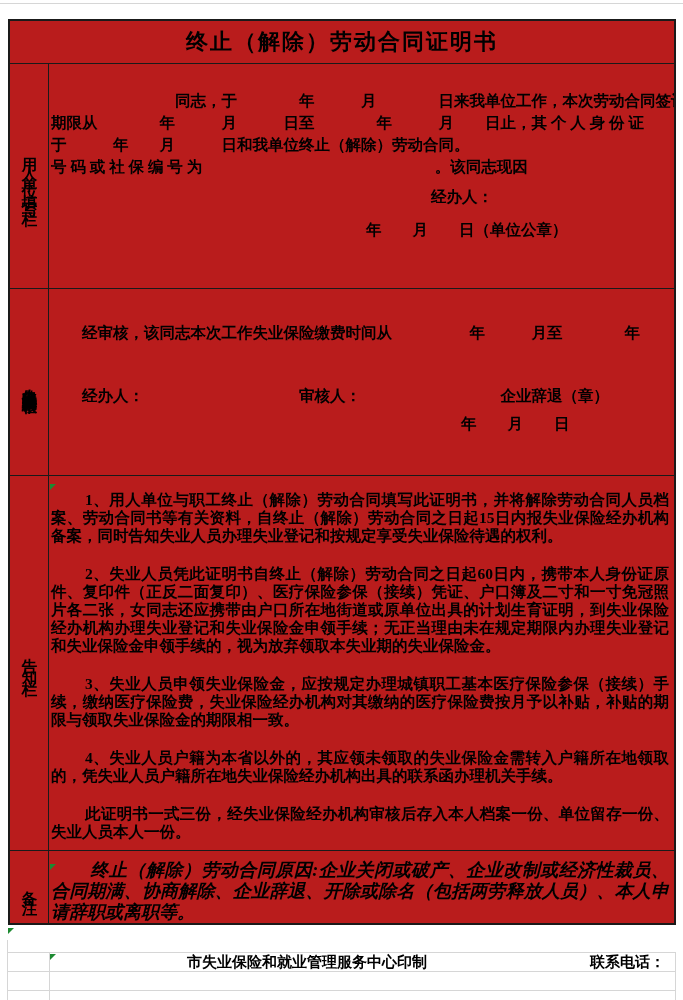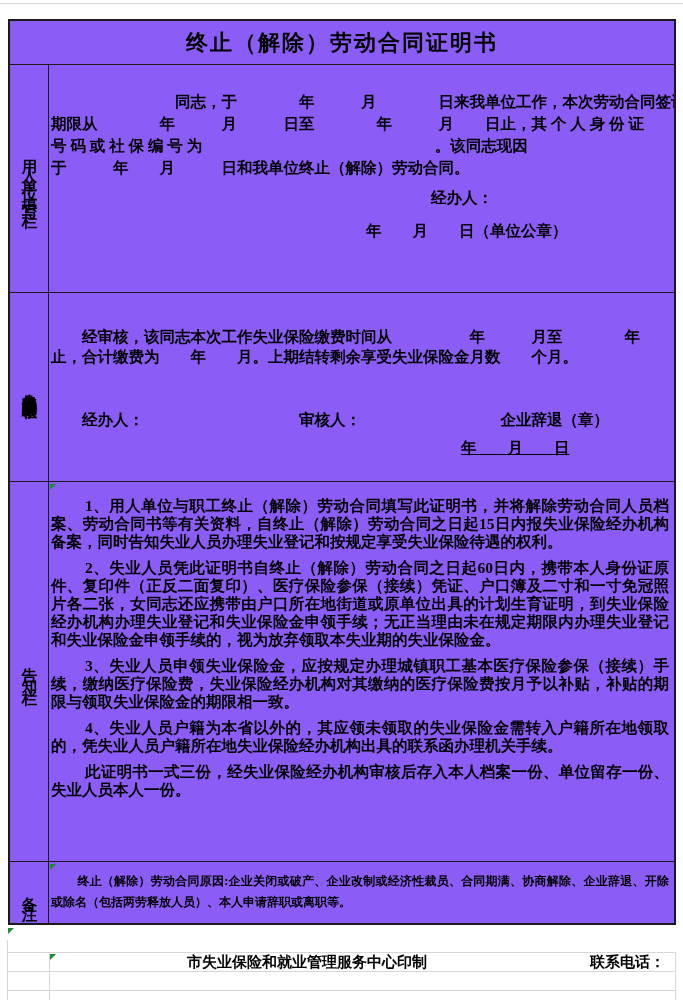--- a/index.html
+++ b/index.html
@@ -9,21 +9,21 @@
     font-weight:bold; color:#000;
   }
   .screen { position:relative; width:683px; height:1000px; background:#fff; overflow:hidden; }
 
   .gridline { position:absolute; background:#d6d6d6; }
   .gridline.h { height:1px; }
   .gridline.v { width:1px; }
 
   .doc-table {
     position:absolute; left:8px; top:19px; width:668px; height:906px;
-    border:2px solid #1a1a1a; display:flex; flex-direction:column; background:#8b5cf6;
+    border:2px solid #1a1a1a; display:flex; flex-direction:column; background:#b91c1c;
   }
   .row-title {
     height:44px; border-bottom:1px solid #1a1a1a;
     display:flex; align-items:center; justify-content:center;
     font-size:22px; letter-spacing:2px;
   }
   .t-row { display:flex; border-bottom:1px solid #1a1a1a; }
   .t-row:last-child { border-bottom:none; flex:1; }
   .label-cell {
     width:39px; border-right:1px solid #1a1a1a; flex-shrink:0;
@@ -39,31 +39,31 @@
 
   .pre-line { white-space:pre; line-height:22px; padding-left:2px; }
   .employer-body { padding-top:26px; }
   .certify-line { margin-top:16px; padding-left:62px; line-height:22px; }
   .emp-handler { margin-top:8px; padding-left:382px; line-height:22px; }
   .emp-dateseal { margin-top:11px; padding-left:317px; line-height:22px; white-space:pre; }
 
   .ins-body { padding-top:34px; }
   .ins-body .pre-line { line-height:20px; }
   .ins-sign { margin-top:42px; }
-  .ins-date { margin-top:6px; padding-left:412px; white-space:pre; line-height:22px;text-decoration:underline; }
+  .ins-date { margin-top:6px; padding-left:412px; white-space:pre; line-height:22px; }
 
   .notice-body { padding:15px 5px 0 2px; }
   .notice-body p {
     font-size:15.5px; line-height:18px; text-align:justify;
-    text-indent:2.2em; margin-top:8px;
+    text-indent:2.2em; margin-top:20px;
   }
   .notice-body p:first-child { margin-top:0; }
 
   .remark-body { padding:9px 5px 0 2px; }
-  .remark-body p { font-size:12px; line-height:21px; text-align:justify; text-indent:2.2em; }
+  .remark-body p { font-size:18px; line-height:21px; text-align:justify; text-indent:2.2em;font-style:italic; }
 
   .err-tri {
     position:absolute; width:0; height:0;
     border-top:6px solid #1d8a31; border-right:6px solid transparent;
   }
 
   .footer-row { position:absolute; left:7px; top:953px; width:669px; height:18px; font-size:15px; }
   .footer-print { position:absolute; left:180px; top:0; line-height:18px; }
   .footer-contact { position:absolute; left:583px; top:0; line-height:18px; }
 </style>
@@ -79,36 +79,35 @@
     <div class="row-title">终止（解除）劳动合同证明书</div>
 
     <div class="t-row" style="height:228px;">
       <div class="label-cell">
         <span class="v-text ls-wide">用人单位填写栏</span>
       </div>
       <div class="content-cell">
         <div class="employer-body">
           <div class="pre-line">　　　　　　　　同志，于　　　　年　　　月　　　　日来我单位工作，本次劳动合同签订</div>
           <div class="pre-line">期限从　　　　年　　　月　　　日至　　　　年　　　月　　日止，其 个 人 身 份 证</div>
+          <div class="pre-line">于　　　年　　月　　　日和我单位终止（解除）劳动合同。</div>
           <div class="pre-line">号 码 或 社 保 编 号 为　　　　　　　　　　　　　　　。该同志现因</div>
-          <div class="pre-line">于　　　年　　月　　　日和我单位终止（解除）劳动合同。</div>
         </div>
         <div class="emp-handler">经办人：</div>
         <div class="emp-dateseal">年　　月　　日（单位公章）</div>
       </div>
     </div>
 
     <div class="t-row" style="height:189px;">
       <div class="label-cell">
         <span class="v-text ls-tight" style="font-size:15px;">失业保险经办机构审核栏</span>
       </div>
       <div class="content-cell">
         <div class="ins-body">
           <div class="pre-line">　　经审核，该同志本次工作失业保险缴费时间从　　　　　年　　　月至　　　　年　　　月</div>
-          <div class="pre-line">止，合计缴费为　　年　　月。上期结转剩余享受失业保险金月数　　个月。</div>
         </div>
         <div class="pre-line ins-sign">　　经办人：　　　　　　　　　　审核人：　　　　　　　　　企业辞退（章）</div>
         <div class="ins-date">年　　月　　日</div>
       </div>
     </div>
 
     <div class="t-row" style="height:380px;">
       <div class="label-cell">
         <span class="v-text ls-xwide">告知栏</span>
       </div>

